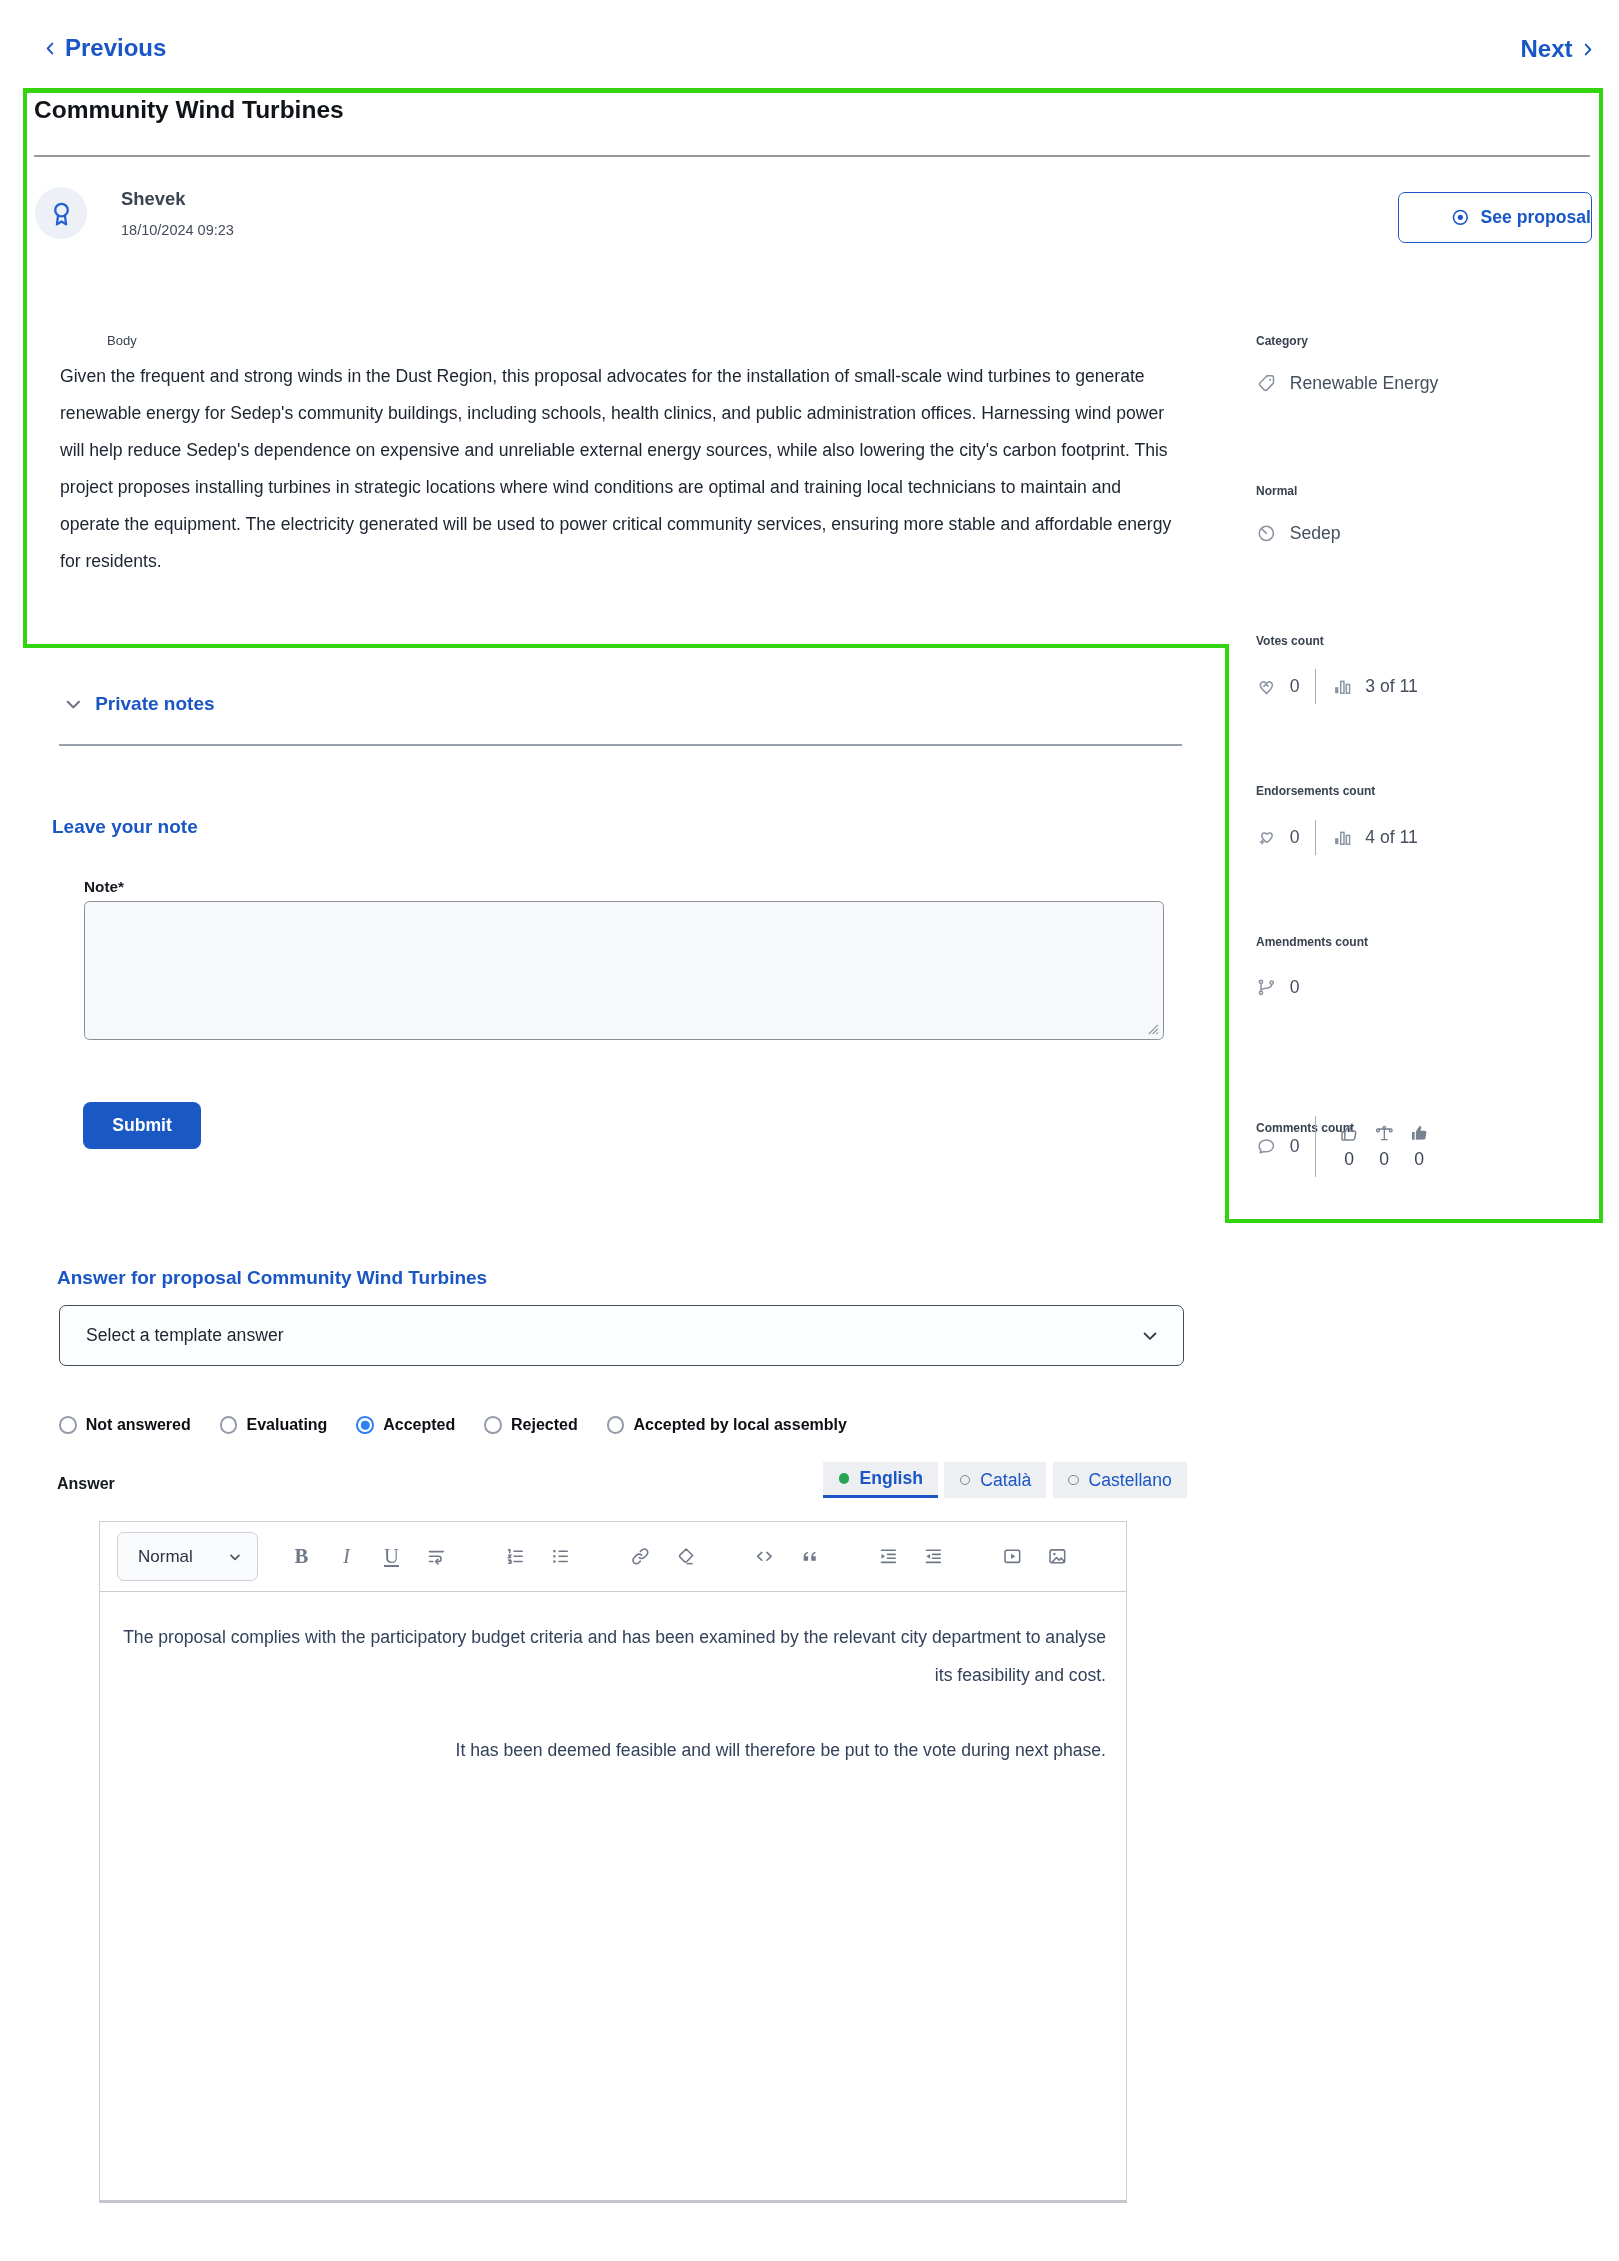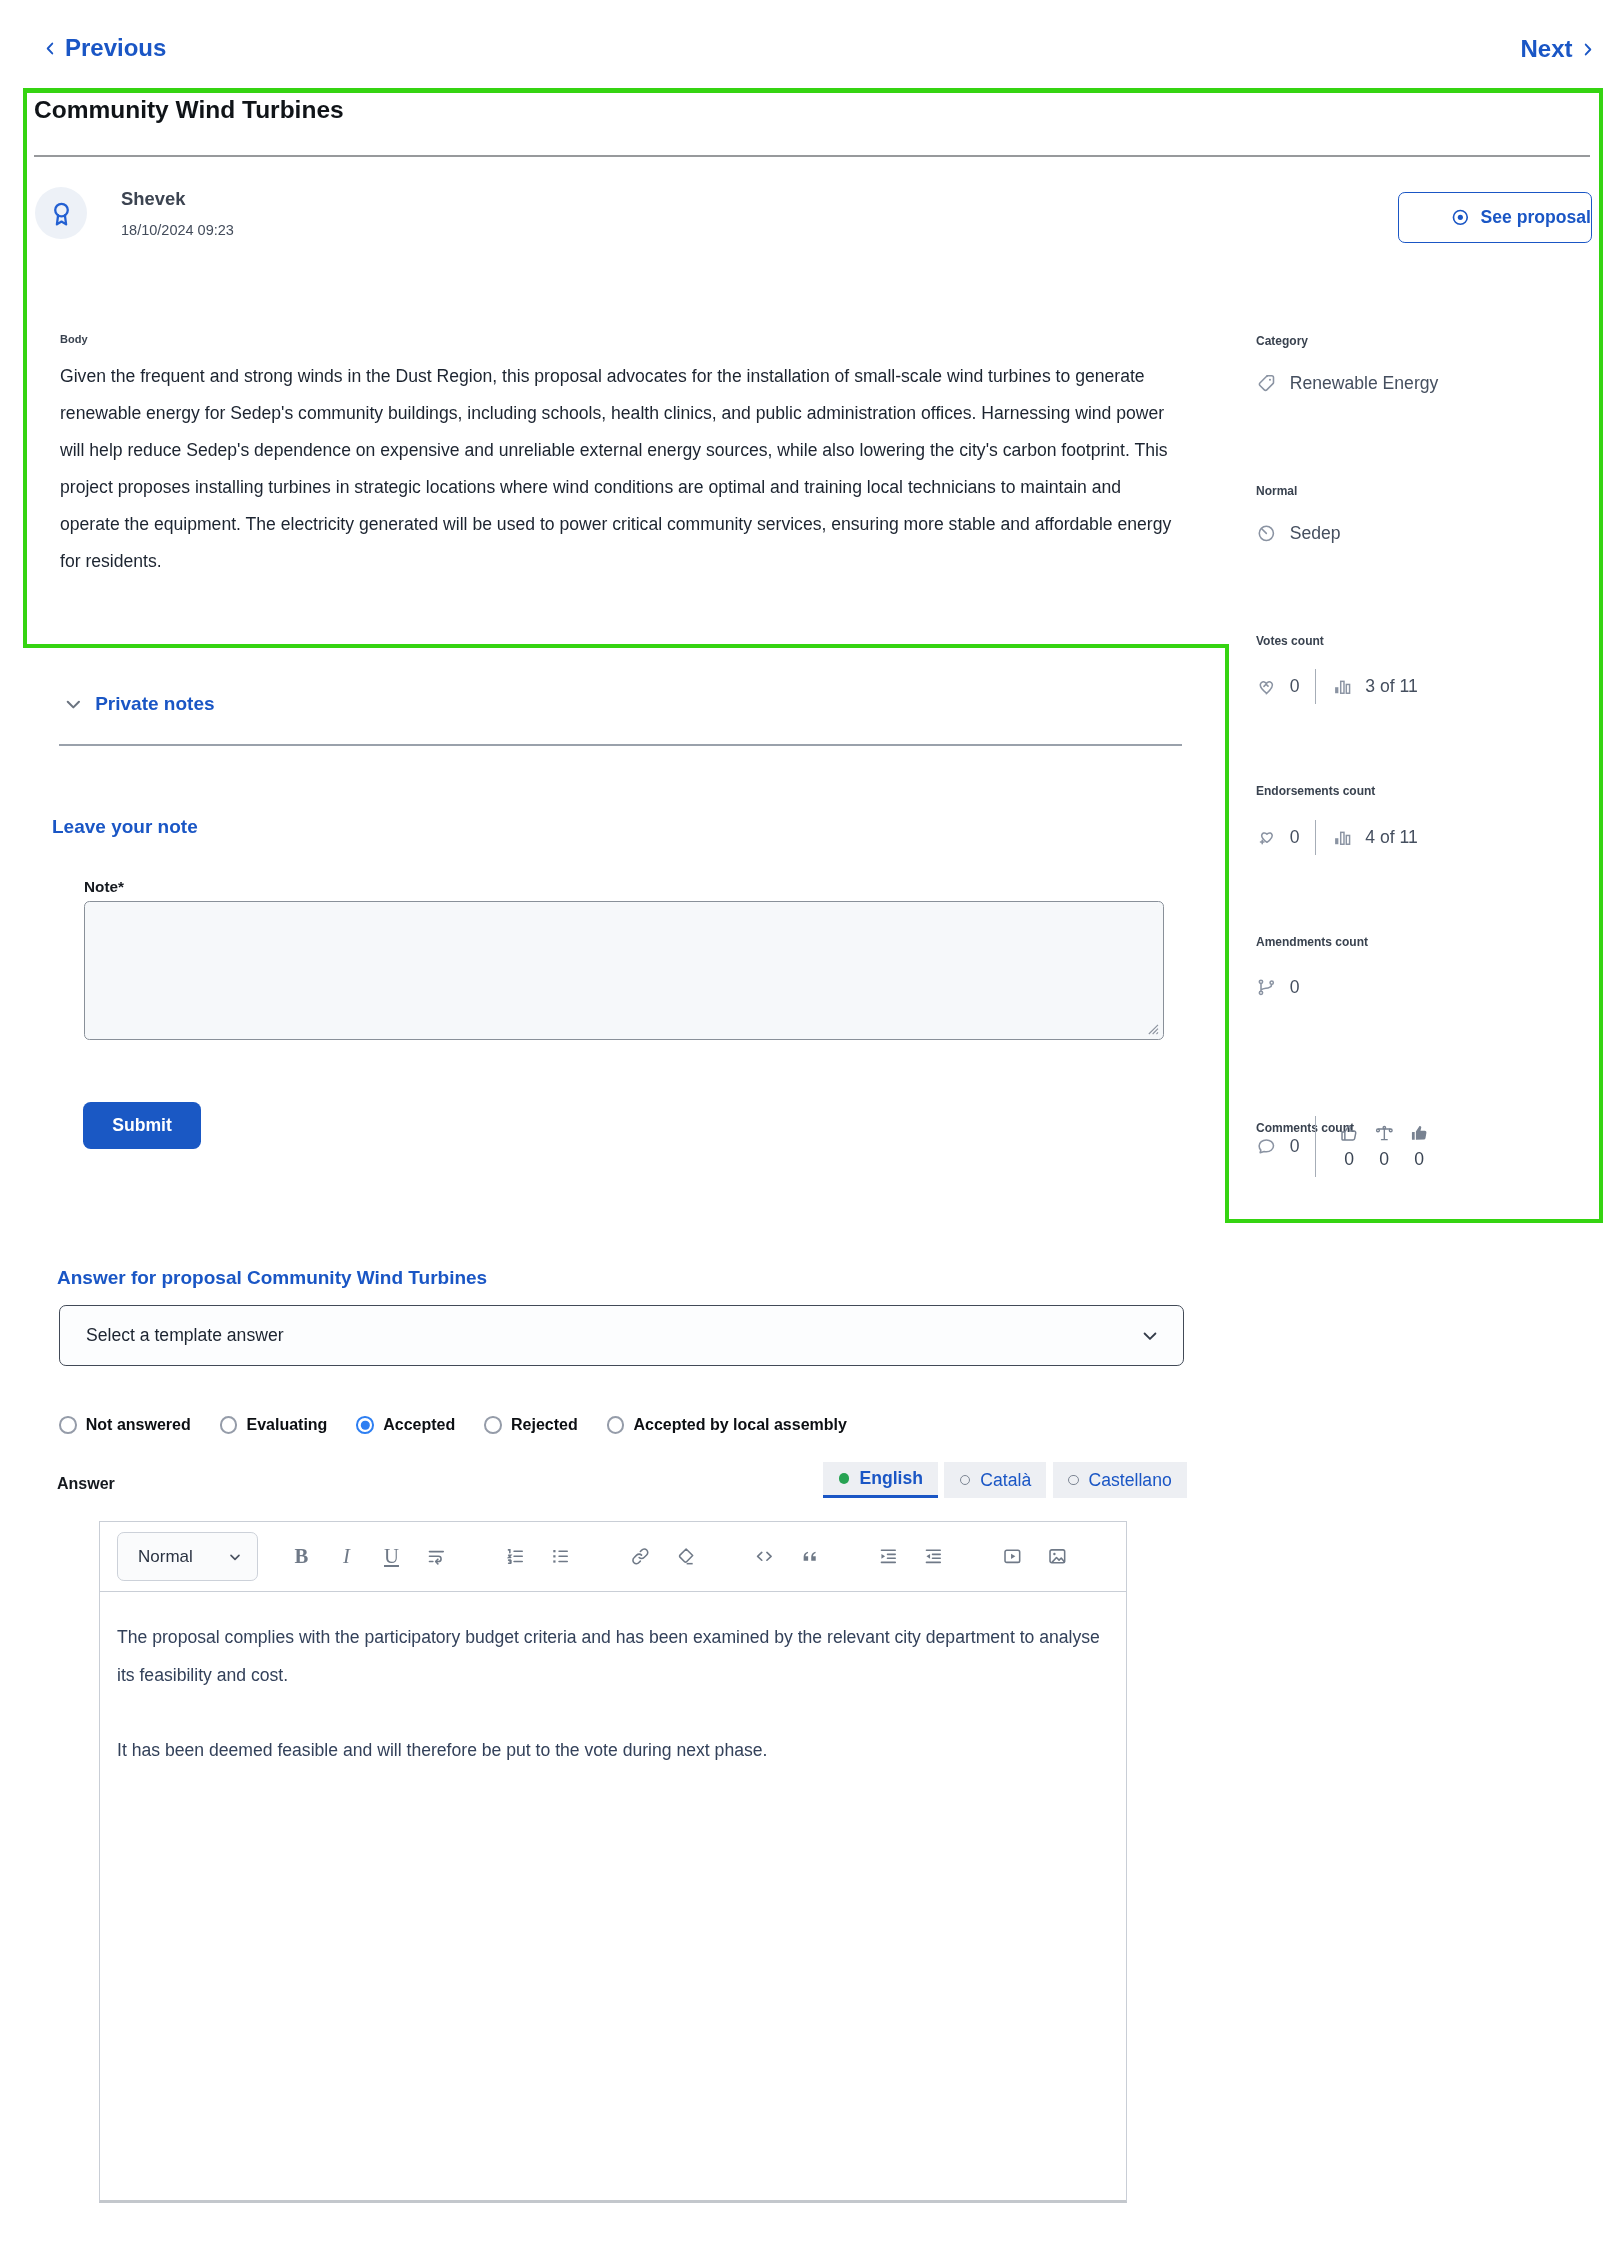--- a/index.html
+++ b/index.html
@@ -29,21 +29,21 @@
   .hdr-divider{background:#97999c;}
 
   
   .avatar{width:52px;height:52px;border-radius:50%;background:#edf1f7;display:flex;align-items:center;justify-content:center;color:#2360d2;}
   .avatar svg{width:29px;height:29px;}
   .author-name{font-size:18.4px;font-weight:700;color:#3c4451;}
   .author-date{font-size:14.5px;color:#434c5b;}
   .see-proposal{width:194px;height:51px;border:1.9px solid var(--blue);border-radius:6.9px;background:#fff;display:flex;align-items:center;justify-content:flex-end;gap:10px;color:var(--blue);font-size:17.6px;font-weight:700;cursor:pointer;}
   .see-proposal svg{width:20.7px;height:20.7px;}
 
-  .field-label{font-size:11px;font-weight:700;color:var(--label-dark);}
+  .field-label{font-size:13px;font-weight:400;color:var(--label-dark);margin-left:47px;}
   .body-text{font-size:17.6px;line-height:37px;color:var(--body-text);}
 
   
   .side-label{font-size:12px;font-weight:700;color:var(--label-dark);}
   .side-row{display:flex;align-items:center;color:var(--value-dark);font-size:17.6px;}
   .side-row svg{width:20.7px;height:20.7px;color:var(--icon-gray);flex:0 0 auto;}
   .side-row .gap{width:13px;}
   .vdivider{width:1.5px;background:#a6adb7;align-self:stretch;margin:0 15.3px;}
   .stat-col{display:flex;flex-direction:column;align-items:center;gap:4.6px;width:35px;color:#3a4453;}
   .stat-col svg{color:#788291;}
@@ -84,21 +84,21 @@
   .editor{position:absolute;left:72px;top:1521px;width:1028px;margin-left:27px;}
   .toolbar{height:71px;border:1.5px solid var(--border-gray);background:#fff;display:flex;align-items:center;padding-left:17px;}
   .format-select{width:141px;height:49px;border:1.5px solid #ccd1d9;border-radius:6.9px;background:#fafbfc;display:flex;align-items:center;justify-content:space-between;padding:0 13.8px 0 20px;cursor:pointer;}
   .format-select .fmt-text{font-size:17px;color:#2a3342;}
   .format-select svg{width:16px;height:16px;color:#4a5260;}
   .tb-icons{display:flex;align-items:center;gap:22px;margin-left:32px;color:#6f7987;}
   .tb-btn{display:flex;align-items:center;justify-content:center;width:23px;height:24.5px;cursor:pointer;color:#6f7987;}
   .tb-btn svg{width:20.7px;height:20.7px;}
   .tb-txt{font-family:"Liberation Serif",serif;font-size:20.7px;line-height:1;}
   .tb-sp{width:12.2px;}
-  .editor-content{height:611px;border:1.5px solid var(--border-gray);border-top:none;border-bottom:3.1px solid #c3c7cc;background:#fff;padding:26px 20px 0 17px;}
+  .editor-content{height:611px;border:1.5px solid var(--border-gray);border-top:none;border-bottom:3.1px solid #c3c7cc;background:#fff;padding:26px 20px 0 17px;text-align:right;}
   .editor-content p{font-size:17.6px;line-height:38px;color:var(--answer-text);}
   .editor-content p + p{margin-top:37px;}
 </style>
 </head>
 <body>
 
 <div id="page">
 
   <div class="abs navlink" style="left:42px;top:34px;">
     <svg viewBox="0 0 24 24" fill="none" stroke="currentColor" stroke-width="2.6" stroke-linecap="round" stroke-linejoin="round">

